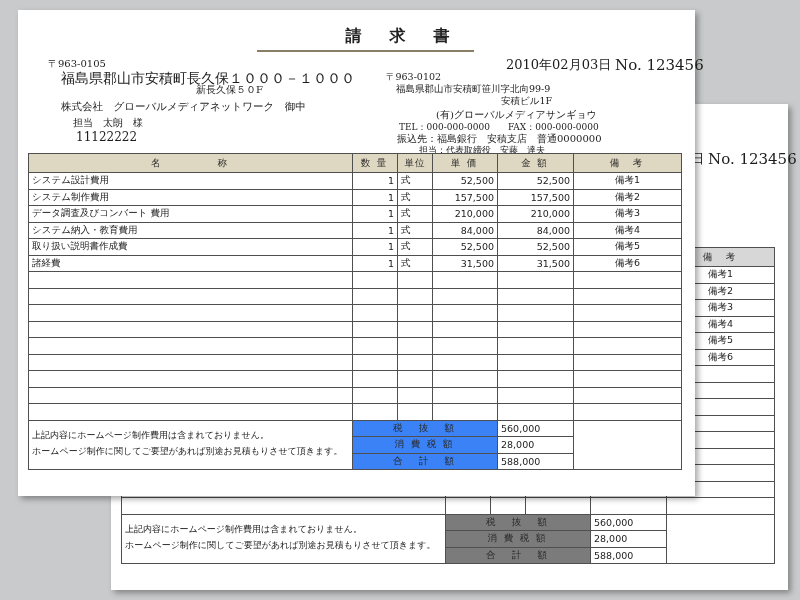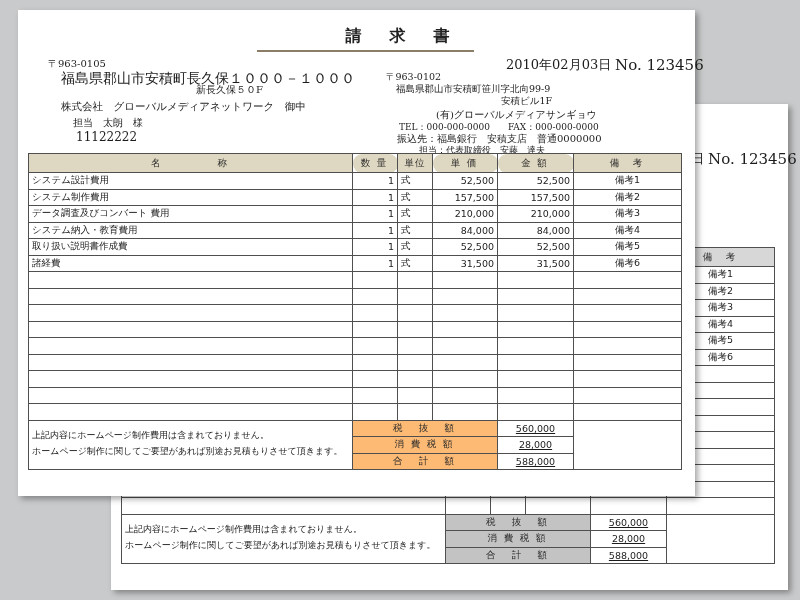--- a/index.html
+++ b/index.html
@@ -41,31 +41,31 @@
   table.items td{border:1px solid #4f4f4f;font-size:9.5px;padding:0 3px;overflow:hidden;}
   tr.hdr td{background:#ded7c1;height:18px;text-align:center;font-size:9.5px;color:#2a2a2a;}
   tr.r td{height:15.5px;}
   td.c-name{text-align:left;}
   td.c-qty{text-align:right;}
   td.c-unit{text-align:left;}
   td.c-price,td.c-amount{text-align:right;}
   td.c-rem{text-align:center;}
 
   .ls-name{letter-spacing:6em;padding-left:6em !important;}
-  .ls-sm{letter-spacing:.7em;padding-left:.7em !important;border-radius:9px;}
+  .ls-sm{letter-spacing:.7em;padding-left:.7em !important;}
   .ls-xs{letter-spacing:.1em;}
   .ls-md{letter-spacing:1.4em;padding-left:1.4em !important;}
 
   td.notes-cell{vertical-align:middle;padding:2px 6px;
                 font-family:Liberation Mono, monospace;margin-left:16px;}
   td.notes-cell div{font-size:9px;line-height:1.75;white-space:nowrap;}
-  td.t-label{background:#fdba74;text-align:center;height:15.5px;color:#2a2a2a;}
+  td.t-label{background:#3b82f6;text-align:center;height:15.5px;color:#2a2a2a;}
   .ls-tot{letter-spacing:1.7em;padding-left:1.7em !important;}
   .ls-tot2{letter-spacing:.7em;padding-left:.7em !important;}
-  td.t-value{text-align:center;font-size:9.5px;text-decoration:underline;}
+  td.t-value{text-align:left;font-size:9.5px;}
   td.t-rem{background:#fff;}
 </style>
 </head>
 <body>
 
 <div class="canvas">
 
   <div class="sheet back" id="sheet-back">
 
     <div class="abs title">請　求　書</div>

